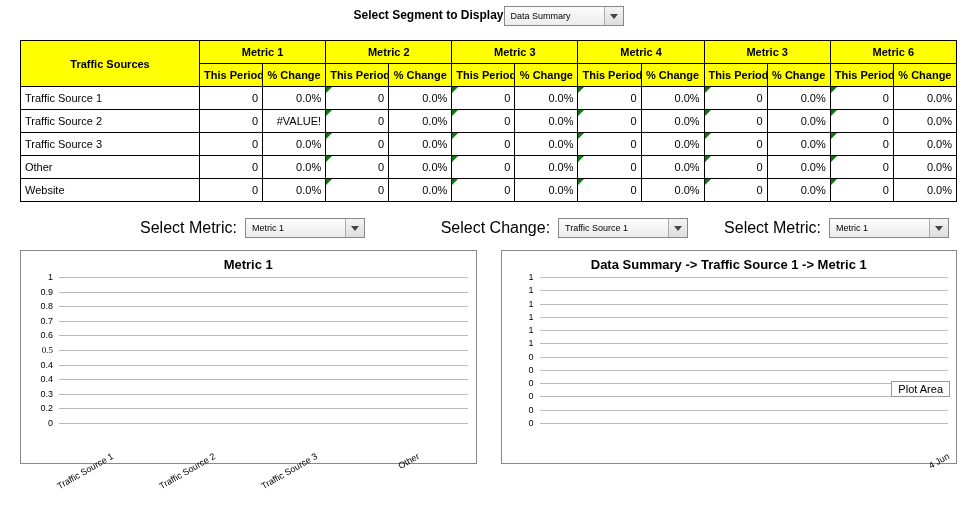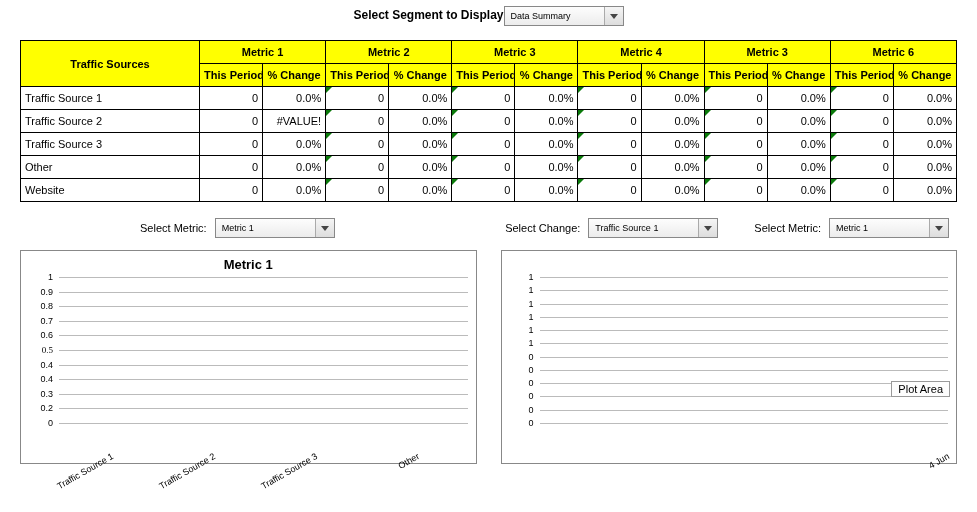--- a/index.html
+++ b/index.html
@@ -84,21 +84,21 @@
     border-top: 6px solid #0a7a0a;
     border-right: 6px solid transparent;
   }
   
   .selectors-row {
     margin: 16px 0 12px 0;
     display: flex;
     align-items: center;
   }
   .sel-group { display: flex; align-items: center; gap: 8px; }
-  .sel-label { font-size: 11px; text-align: center; }
+  .sel-label { font-size: 16px; text-align: center; }
   
   .charts-row {
     display: flex;
     gap: 24px;
   }
   .chart-box {
     border: 1px solid #888;
     flex: 1 1 0;
     height: 214px;
     position: relative;
@@ -349,20 +349,21 @@
         </div>
       <div class="xlabels" id="xlab-left">
           <div class="xlabel rot" style="left: 12.5%;">Traffic Source 1</div>
           <div class="xlabel rot" style="left: 37.5%;">Traffic Source 2</div>
           <div class="xlabel rot" style="left: 62.5%;">Traffic Source 3</div>
           <div class="xlabel rot" style="left: 87.5%;">Other</div>
         </div>
     </div>
 
     <div class="chart-box">
+      <div class="chart-title">Data Summary -&gt; Traffic Source 1 -&gt; Metric 1</div>
       <div class="ylabels" id="ylab-right">
           <div class="ylabel" style="top: 0%;">1</div>
           <div class="ylabel" style="top: 9.09091%;">1</div>
           <div class="ylabel" style="top: 18.1818%;">1</div>
           <div class="ylabel" style="top: 27.2727%;">1</div>
           <div class="ylabel" style="top: 36.3636%;">1</div>
           <div class="ylabel" style="top: 45.4545%;">1</div>
           <div class="ylabel" style="top: 54.5455%;">0</div>
           <div class="ylabel" style="top: 63.6364%;">0</div>
           <div class="ylabel" style="top: 72.7273%;">0</div>

